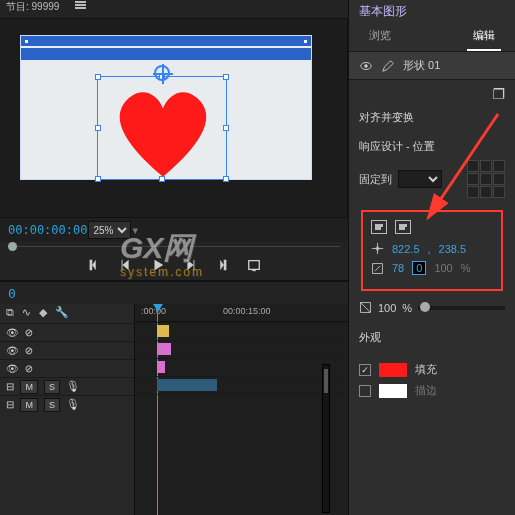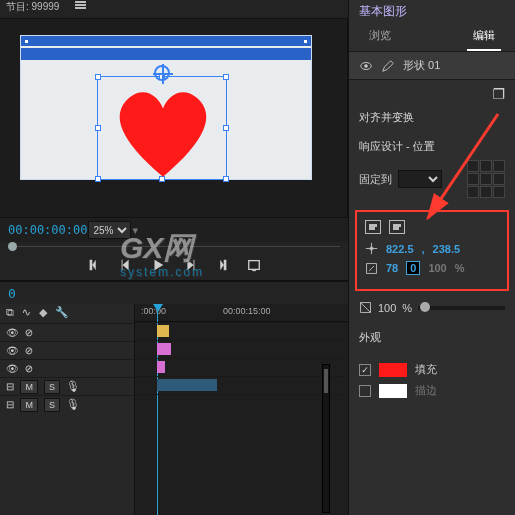--- a/index.html
+++ b/index.html
@@ -81,21 +81,21 @@
   .small-ico { fill:#cfcfcf; }
 
   .section { padding: 8px 10px; }
   .section-title { font-size:11px; color:#d6d6d6; margin-bottom:6px; }
   .pin-row { display:flex; align-items:center; gap:6px; }
   .sel { background:#1f1f1f; border:1px solid #111; color:#cfcfcf; font-size:10px; height:18px; width:44px; }
   .pins { margin-left:auto; display:grid; grid-template-columns: repeat(3, 12px); grid-template-rows: repeat(3, 12px); gap:1px; }
   .pin-cell { background:#222; border:1px solid #444;}
   .group-icon { font-size:14px; color:#cfcfcf; cursor:pointer; }
 
-  .redbox { border: 2px solid #ff3a2f; padding: 8px; margin: 4px 6px; font-weight: bold; }
+  .redbox { border: 2px solid #ff3a2f; padding: 8px; margin: 4px 12px; }
   .align-row { display:flex; gap:8px; margin-bottom:8px; }
   .align-ico { width:16px;height:14px; border:1px solid #bbb; position:relative;}
   .align-ico::before { content:""; position:absolute; left:3px; right:3px; top:3px; height:3px; background:#bbb;}
   .align-ico::after { content:""; position:absolute; left:3px; width:6px; bottom:3px; height:3px; background:#bbb;}
   .field-row { display:flex; align-items:center; gap:8px; margin-bottom:6px; font-size:11px;}
   .num { color:#3ea2e0; }
   .num.sel-in { background:#000; padding:0 3px; border:1px solid #3ea2e0;}
   .dim { color:#777;}
   .tiny-icon { width:13px; height:13px; }
 
@@ -103,21 +103,21 @@
   .slider { flex:1; height:4px; background:#1a1a1a; position:relative; }
   .slider-knob { position:absolute; left:2px; top:-4px; width:10px;height:10px; background:#aaa; border-radius:50%; }
 
   .appear-row { display:flex; align-items:center; gap:8px; padding:3px 10px; }
   .chk { width:12px; height:12px; border:1px solid #888; display:inline-flex; align-items:center; justify-content:center; }
   .chk.checked::after{ content:"✓"; font-size:9px; color:#ddd;}
   .color-sw { width:28px; height:14px; display:inline-block; }
 
   
   .watermark { position:absolute; left:120px; top:228px; font-size:30px; font-weight:bold; font-style:italic; color:#d8d8d8; opacity:0.6; pointer-events:none; text-shadow: 1px 1px 0 #444;}
-  .watermark small { font-size:12px; font-weight:normal; font-style:normal; display:block; letter-spacing: 2px; color: #0ea5e9; margin-top:-4px;}
+  .watermark small { font-size:12px; font-weight:normal; font-style:normal; display:block; letter-spacing: 2px; color: #eab308; margin-top:-4px;}
 
   
   .arrow { position:absolute; pointer-events:none; }
 </style>
 </head>
 <body>
 
 <div class="app">
   <div class="left">
     <div class="header-row">

